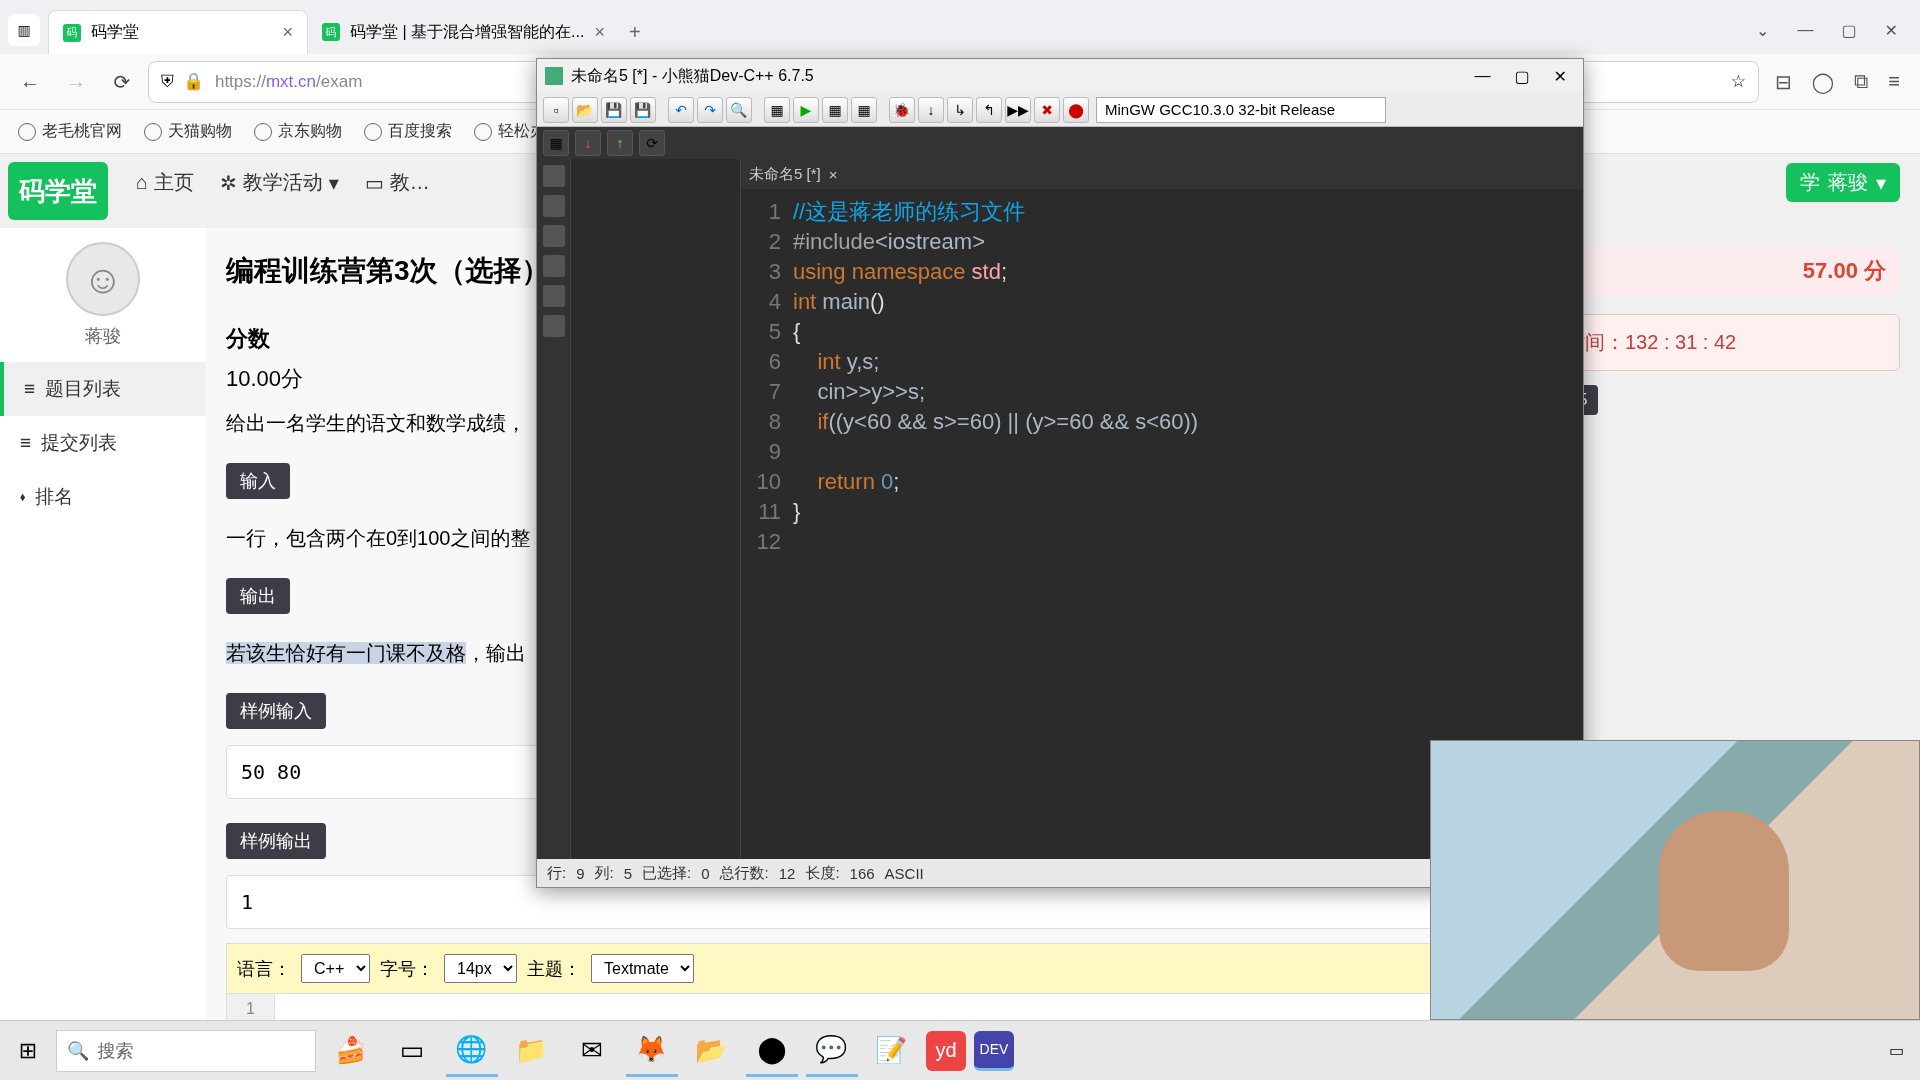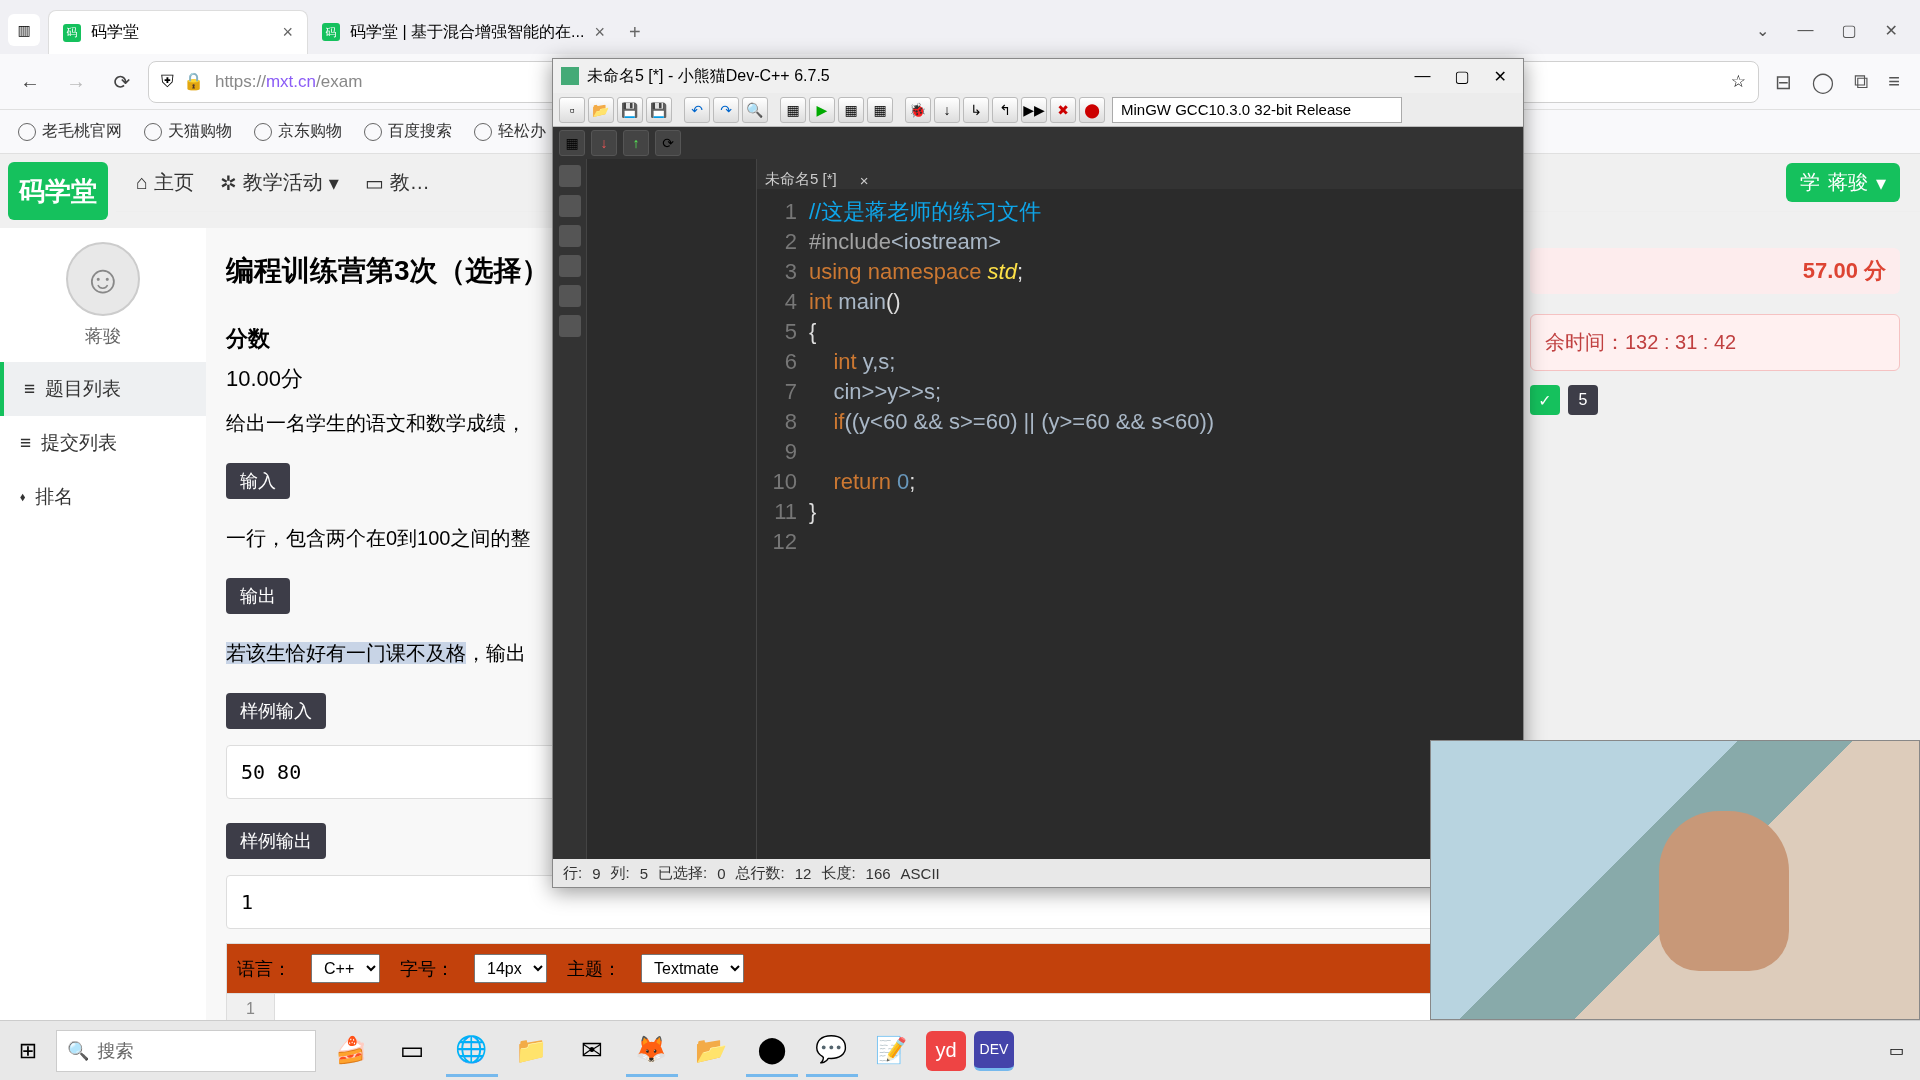--- a/index.html
+++ b/index.html
@@ -41,54 +41,54 @@
 .rail-item.active { background: #eef0f2; border-left: 4px solid #15c15d; }
 
 .main { flex: 1; background: #f8f8f8; padding: 0 20px; overflow: auto; }
 .title { font-size: 28px; font-weight: bold; padding: 24px 0 16px; }
 .section-h { font-size: 22px; font-weight: bold; margin: 18px 0 10px; }
 .score-val { font-size: 22px; }
 .desc { font-size: 20px; margin: 16px 0; }
 .label-box { display: inline-block; background: #3d3d48; color: #fff; padding: 6px 14px; border-radius: 4px; font-size: 18px; margin: 10px 0; }
 .highlight { background: #c8d4e6; }
 .sample-box { background: #fff; border: 1px solid #ddd; border-radius: 4px; padding: 14px; font-family: monospace; font-size: 20px; margin: 6px 0 14px; }
-.editor-bar { background: #c2410c; border: 1px solid #ddd; padding: 10px; display: flex; align-items: center; gap: 20px; font-size: 18px; }
+.editor-bar { background: #fef9c3; border: 1px solid #ddd; padding: 10px; display: flex; align-items: center; gap: 10px; font-size: 18px; }
 .editor-bar select { padding: 4px 8px; font-size: 16px; }
 .editor-area { border: 1px solid #ddd; border-top: none; display: flex; height: 60px; background: #fff; }
 .editor-gutter { width: 48px; background: #f0f0f0; text-align: center; padding-top: 6px; color: #888; font-size: 16px; border-right: 1px solid #ddd; }
 
 .right-info { width: 410px; padding: 20px; }
 .score-badge { background: #fdeced; color: #d43; padding: 8px 14px; border-radius: 6px; font-size: 22px; text-align: right; margin-bottom: 20px; }
 .time-box { background: #fff0f0; border: 1px solid #f5c2c2; padding: 14px; font-size: 20px; color: #c04040; border-radius: 6px; margin-bottom: 14px; }
 .q-box { background: #f2f2f2; border: 1px solid #ddd; padding: 14px; font-size: 19px; margin-bottom: 10px; }
 .q-nums { display: flex; gap: 8px; }
 .q-num { width: 30px; height: 30px; background: #3d3d48; color: #fff; display: flex; align-items: center; justify-content: center; border-radius: 4px; font-size: 16px; }
 .q-num.green { background: #15c15d; }
 
 
-.ide { position: absolute; left: 536px; top: 58px; width: 972px; height: 830px; background: #2b2b2b; border: 1px solid #888; box-shadow: 0 4px 20px rgba(0,0,0,0.4); display: flex; flex-direction: column; margin-left: 16px; }
+.ide { position: absolute; left: 536px; top: 58px; width: 1048px; height: 830px; background: #2b2b2b; border: 1px solid #888; box-shadow: 0 4px 20px rgba(0,0,0,0.4); display: flex; flex-direction: column; }
 .ide-title { height: 34px; background: #f0f0f0; display: flex; align-items: center; padding: 0 8px; gap: 8px; font-size: 16px; }
 .ide-title-icon { width: 18px; height: 18px; background: #4a7; }
 .ide-title-ctrl { margin-left: auto; display: flex; gap: 24px; font-size: 16px; padding: 0 8px; }
 .ide-menu { height: 30px; background: #f0f0f0; display: flex; align-items: center; gap: 4px; padding: 0 6px; font-size: 16px; border-bottom: 1px solid #ccc; }
 .ide-menu span { padding: 2px 8px; }
 .ide-toolbar { height: 34px; background: #ececec; display: flex; align-items: center; gap: 3px; padding: 0 6px; border-bottom: 1px solid #bbb; }
 .tb-btn { width: 26px; height: 26px; border: 1px solid #bbb; background: linear-gradient(#fff,#ddd); border-radius: 3px; font-size: 14px; display: flex; align-items: center; justify-content: center; }
 .tb-sep { width: 6px; }
 .compiler-sel { height: 26px; background: #fff; border: 1px solid #aaa; padding: 0 8px; font-size: 15px; display: flex; align-items: center; min-width: 290px; margin-left: 4px; }
 .ide-body { flex: 1; display: flex; background: #2b2b2b; }
 .ide-left { width: 34px; background: #333; border-right: 1px solid #444; display: flex; flex-direction: column; gap: 8px; padding: 6px 4px; align-items: center; }
 .ide-left-i { width: 22px; height: 22px; background: #555; border-radius: 3px; }
 .ide-left2 { width: 170px; background: #2b2b2b; border-right: 1px solid #444; }
 .code-area { flex: 1; display: flex; flex-direction: column; }
-.file-tabs { height: 30px; background: #333; display: flex; align-items: flex-end; padding: 0 8px; gap: 23px; font-size: 15px; color: #ccc; }
+.file-tabs { height: 30px; background: #333; display: flex; align-items: center; padding: 0 8px; gap: 8px; font-size: 15px; color: #ccc; }
 .code { flex: 1; background: #2b2b2b; font-family: Consolas, monospace; font-size: 22px; padding: 8px 0; display: flex; }
 .gutter { width: 52px; text-align: right; color: #777; padding-right: 12px; line-height: 30px; }
 .codetext { flex: 1; line-height: 30px; white-space: pre; color: #ddd; }
-.cm { color: #0ea5e9; } .kw { color: #cc7832; } .inc { color: #a3a3a3; } .ty { color: #cc7832; } .id { color: #a9b7c6; } .num { color: #6897bb; } .std { color: #fde047; font-style: italic; }
+.cm { color: #0ea5e9; } .kw { color: #cc7832; } .inc { color: #a3a3a3; } .ty { color: #cc7832; } .id { color: #a9b7c6; } .num { color: #6897bb; } .std { color: #fca5a5; }
 .ide-bottom-tabs { height: 32px; background: #3a3a3a; display: flex; align-items: center; gap: 18px; padding: 0 10px; font-size: 16px; color: #ccc; border-top: 1px solid #555; }
 .ide-status { height: 28px; background: #e8e8e8; font-size: 15px; color: #333; display: flex; align-items: center; padding: 0 10px; gap: 10px; }
 
 
 .webcam { position: absolute; right: 0; bottom: 60px; width: 490px; height: 280px; background: linear-gradient(135deg,#b8d4e0 40%, #8aa 40%, #8aa 55%, #dcb 55%); border: 1px solid #888; }
 .webcam::after { content: ""; position: absolute; right: 130px; top: 70px; width: 130px; height: 160px; background: #c89878; border-radius: 60px 60px 40px 40px; }
 
 
 .taskbar { position: absolute; left: 0; right: 0; bottom: 0; height: 60px; background: #e8e8e8; display: flex; align-items: center; border-top: 1px solid #ccc; }
 .start { width: 56px; height: 100%; display: flex; align-items: center; justify-content: center; font-size: 22px; }

